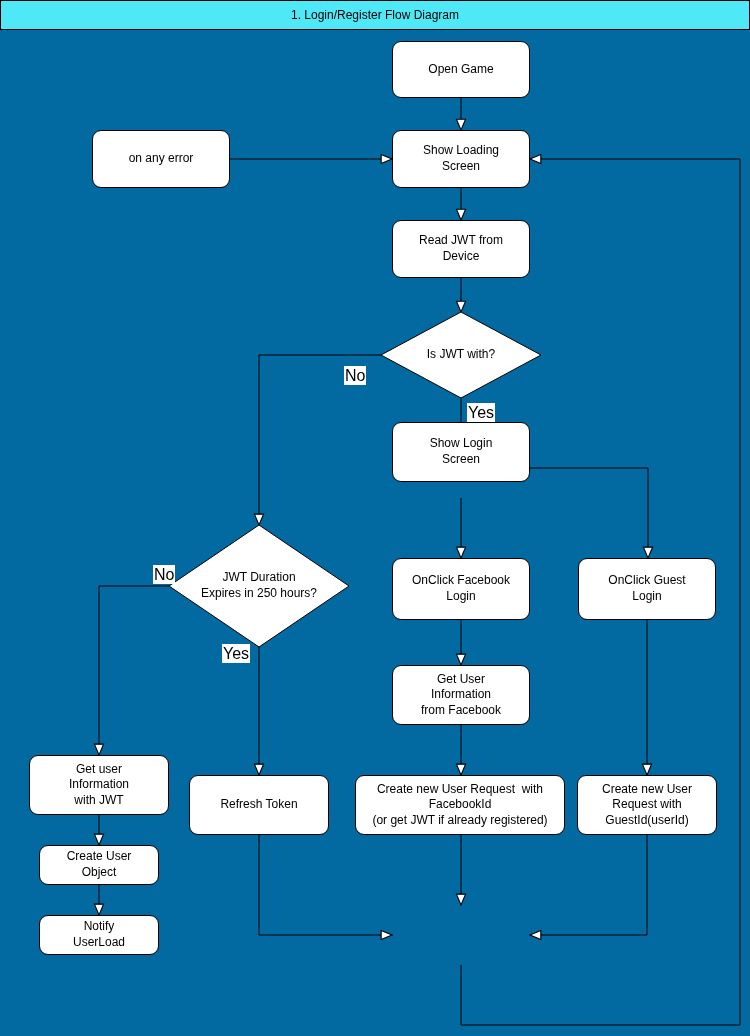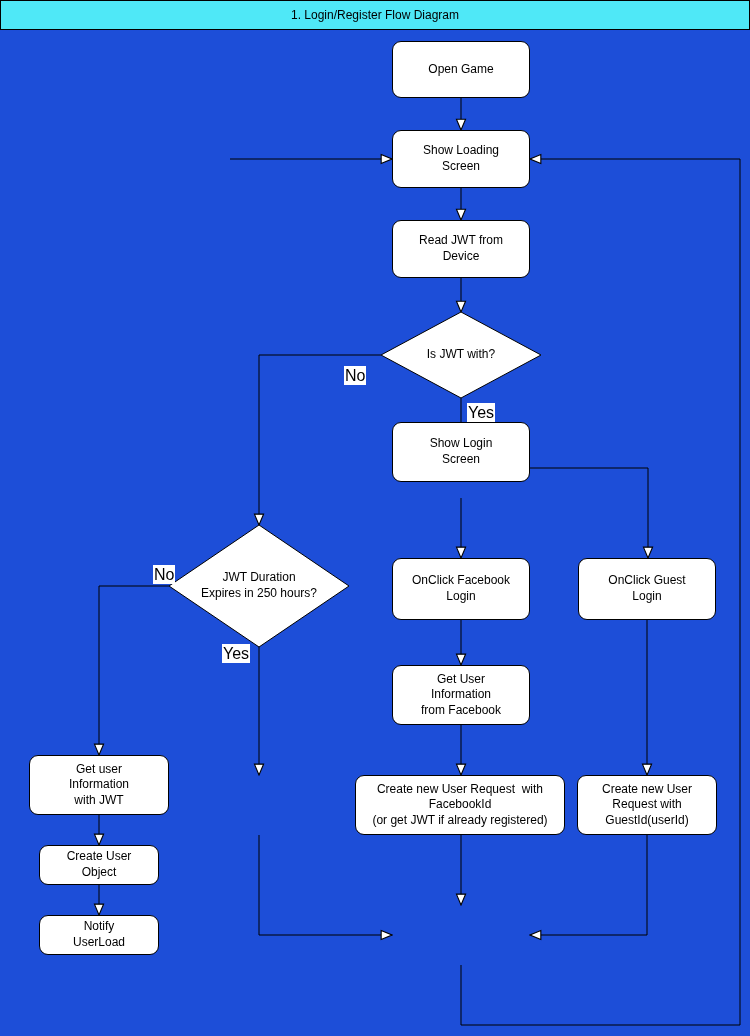--- a/index.html
+++ b/index.html
@@ -4,21 +4,21 @@
 <style>
   html, body {
     margin: 0;
     padding: 0;
     background: #ffffff;
   }
   #canvas {
     position: relative;
     width: 750px;
     height: 1036px;
-    background: #1d4ed8;
+    background: #0369a1;
     overflow: hidden;
     font-family: "Liberation Sans", "DejaVu Sans", sans-serif;
     color: #000000;
   }
   #title-bar {
     position: absolute;
     left: 0; top: 0;
     width: 750px; height: 30px;
     box-sizing: border-box;
     border: 1px solid #000000;
@@ -104,37 +104,39 @@
       <polygon points="259,525 349,586 259,647 169,586"></polygon>
     </g>
   </svg>
 
   <div id="title-bar" style="background: rgb(79, 232, 247); color: rgb(0, 0, 0);">
     <span>1. Login/Register Flow Diagram</span>
   </div>
 
   <div class="node" style="left:392px;top:41px;width:138px;height:57px">Open Game</div>
 
+  <div class="node" style="left:92px;top:130px;width:138px;height:58px">on any error</div>
 
   <div class="node" style="left:392px;top:130px;width:138px;height:58px">Show Loading Screen</div>
 
   <div class="node" style="left:392px;top:220px;width:138px;height:58px">Read JWT from Device</div>
 
   <div class="node" style="left:392px;top:422px;width:138px;height:60px">Show Login Screen</div>
 
   <div class="node" style="left:392px;top:558px;width:138px;height:62px">OnClick Facebook Login</div>
 
   <div class="node" style="left:578px;top:558px;width:138px;height:62px">OnClick Guest Login</div>
 
   <div class="node" style="left:392px;top:665px;width:138px;height:60px">Get User Information
 from Facebook</div>
 
   <div class="node" style="left:29px;top:755px;width:140px;height:60px">Get user Information
 with JWT</div>
 
+  <div class="node" style="left:189px;top:775px;width:140px;height:60px">Refresh Token</div>
 
   <div class="node" style="left:355px;top:775px;width:210px;height:60px">Create new User Request  with
 FacebookId
 (or get JWT if already registered)</div>
 
   <div class="node" style="left:577px;top:775px;width:140px;height:60px">Create new User
 Request with
 GuestId(userId)</div>
 
   <div class="node" style="left:39px;top:845px;width:120px;height:40px">Create User Object</div>

